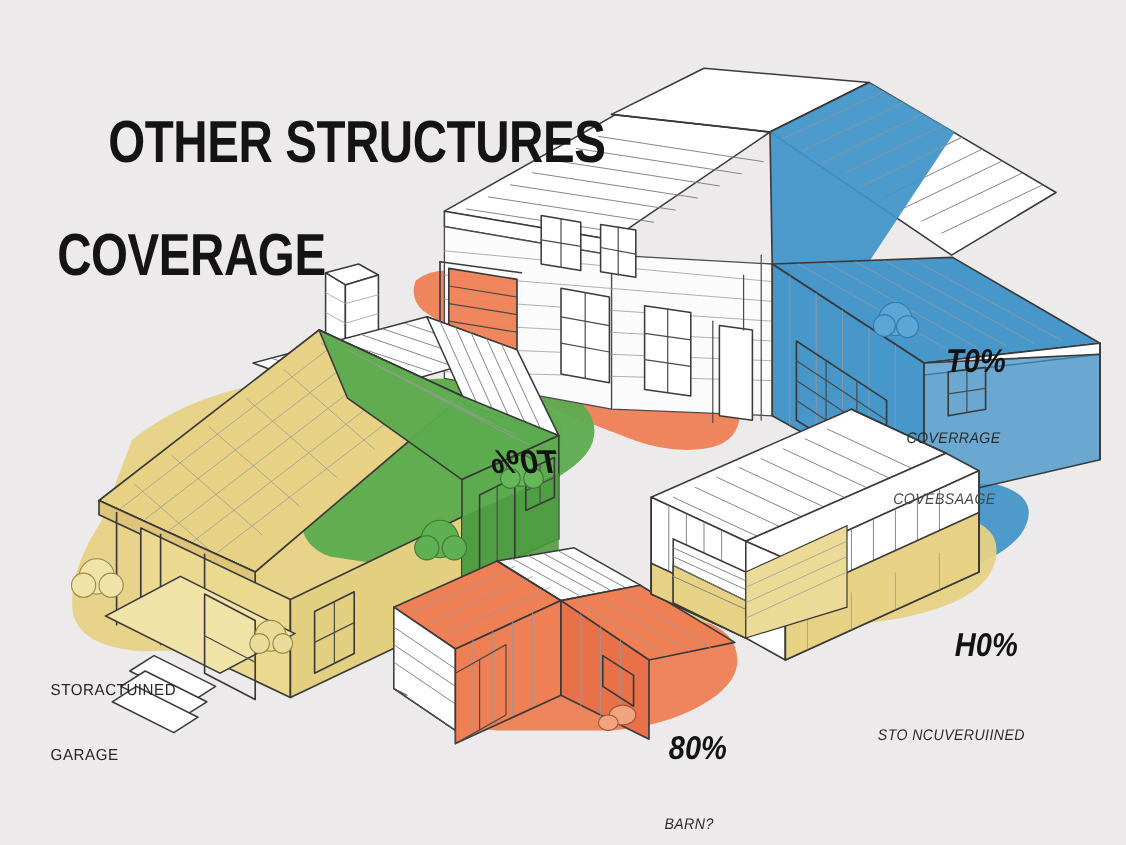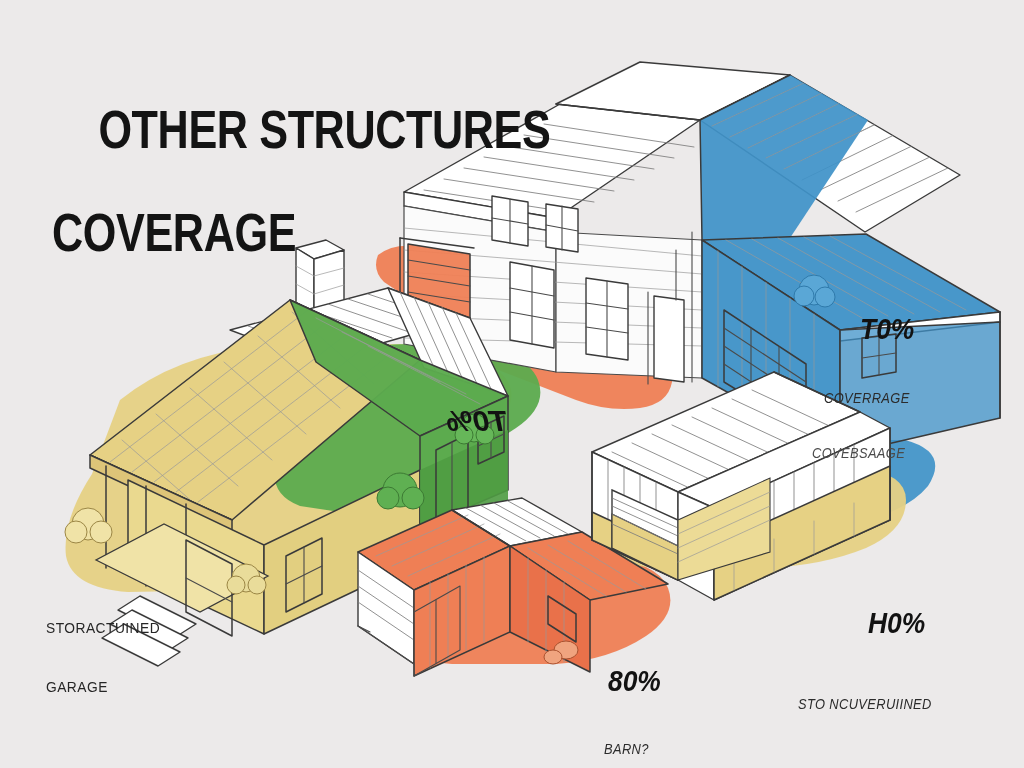--- a/index.html
+++ b/index.html
@@ -556,18 +556,18 @@
     <div>STORACTUINED</div>
     <div>GARAGE</div>
   </div>
 
   <div class="callout" style="left:608px;top:630px;">
     <div class="pct">80%</div>
     <div class="sub" style="margin-top:9px;margin-left:-4px;">BARN?</div>
     
   </div>
 
-  <div class="callout" style="left:868px;top:572px;">
+  <div class="callout" style="left:868px;top:536px;">
     <div class="pct">H0%</div>
     <div class="sub" style="margin-top:22px;margin-left:-70px;">STO NCUVERUIINED</div>
   </div>
 
 </div>
 
 </body></html>

